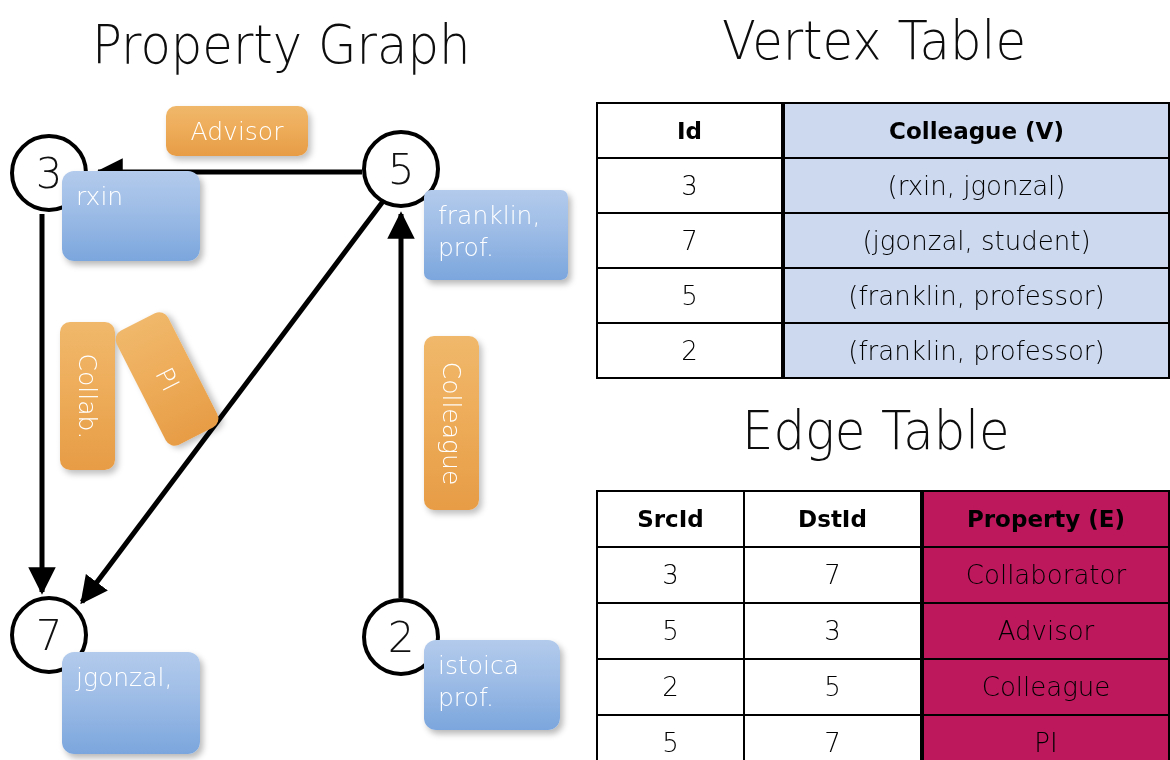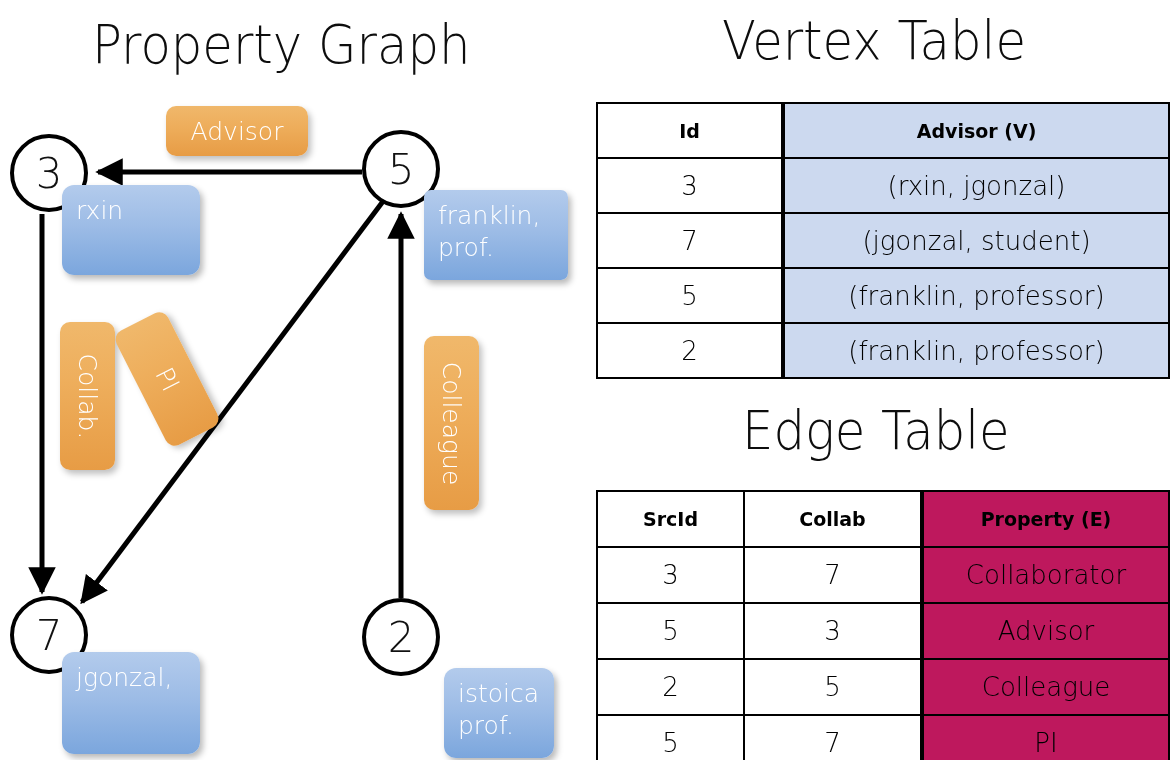--- a/index.html
+++ b/index.html
@@ -76,24 +76,24 @@
     box-shadow: 3px 4px 6px rgba(0,0,0,0.28);
     color: #ffffff;
     font-size: 25px;
     font-weight: 300;
     font-family: "DejaVu Sans", sans-serif;
     line-height: 1.28;
     padding: 10px 0 0 14px;
     box-sizing: border-box;
     z-index: 4;
   }
-  #prop-rxin     { left: 62px;  top: 185px; width: 138px; height: 90px; }
+  #prop-rxin     { left: 62px;  top: 171px; width: 138px; height: 90px; }
   #prop-franklin { left: 424px; top: 190px; width: 144px; height: 90px; border-radius: 7px; }
   #prop-jgonzal  { left: 62px;  top: 652px; width: 138px; height: 102px; }
-  #prop-istoica  { left: 424px; top: 668px; width: 110px; height: 90px; margin-left: 20px; }
+  #prop-istoica  { left: 424px; top: 640px; width: 136px; height: 90px; }
 
   
   .edge-label {
     position: absolute;
     border-radius: 10px;
     background: linear-gradient(to bottom, #f0b86b 0%, #eeae5c 40%, #e79c45 100%);
     box-shadow: 3px 4px 6px rgba(0,0,0,0.25);
     color: #ffffff;
     font-size: 25px;
     font-weight: 300;
@@ -132,21 +132,21 @@
   .tbl td {
     border: 2px solid #000;
     text-align: center;
     vertical-align: middle;
     background: #fff;
     font-size: 26px;
     font-weight: 300;
     padding: 0;
     height: 50px;
   }
-  .tbl td.hdr { font-weight: 700; font-size: 19px; }
+  .tbl td.hdr { font-weight: 700; font-size: 23px; }
   .tbl td.prop-v { background: #ccd9ef; }
   .tbl td.prop-e { background: #be185d; }
   .tbl td.sep-left { border-left-width: 4px; }
 
   #vertex-table { left: 596px; top: 102px; width: 572px; }
   #vertex-table col.c-id   { width: 186px; }
   #vertex-table col.c-prop { width: 386px; }
   #vertex-table td { height: 53px; }
 
   #edge-table { left: 596px; top: 490px; width: 572px; }
@@ -223,21 +223,21 @@
 </div>
 
 <table class="tbl" id="vertex-table">
   <colgroup>
       <col class="c-id">
       <col class="c-prop">
     </colgroup>
   <tbody>
     <tr>
       <td class="hdr">Id</td>
-      <td class="hdr prop-v sep-left">Advisor (V)</td>
+      <td class="hdr prop-v sep-left">Colleague (V)</td>
     </tr>
     <tr>
       <td>3</td>
       <td class="prop-v sep-left">(rxin, jgonzal)</td>
     </tr>
     <tr>
       <td>7</td>
       <td class="prop-v sep-left">(jgonzal, student)</td>
     </tr>
     <tr>
@@ -253,21 +253,21 @@
 
 <table class="tbl" id="edge-table">
   <colgroup>
       <col class="c-src">
       <col class="c-dst">
       <col class="c-prop">
     </colgroup>
   <tbody>
     <tr>
       <td class="hdr">SrcId</td>
-      <td class="hdr">Collab</td>
+      <td class="hdr">DstId</td>
       <td class="hdr prop-e sep-left">Property (E)</td>
     </tr>
     <tr>
       <td>3</td>
       <td>7</td>
       <td class="prop-e sep-left">Collaborator</td>
     </tr>
     <tr>
       <td>5</td>
       <td>3</td>

